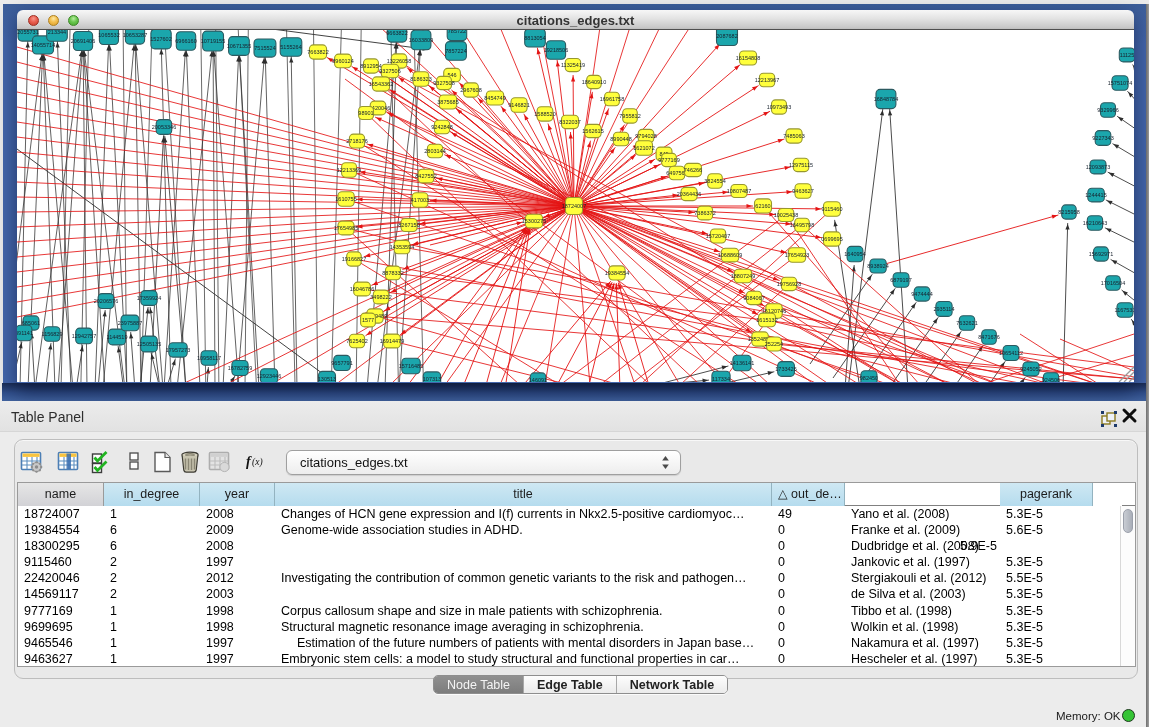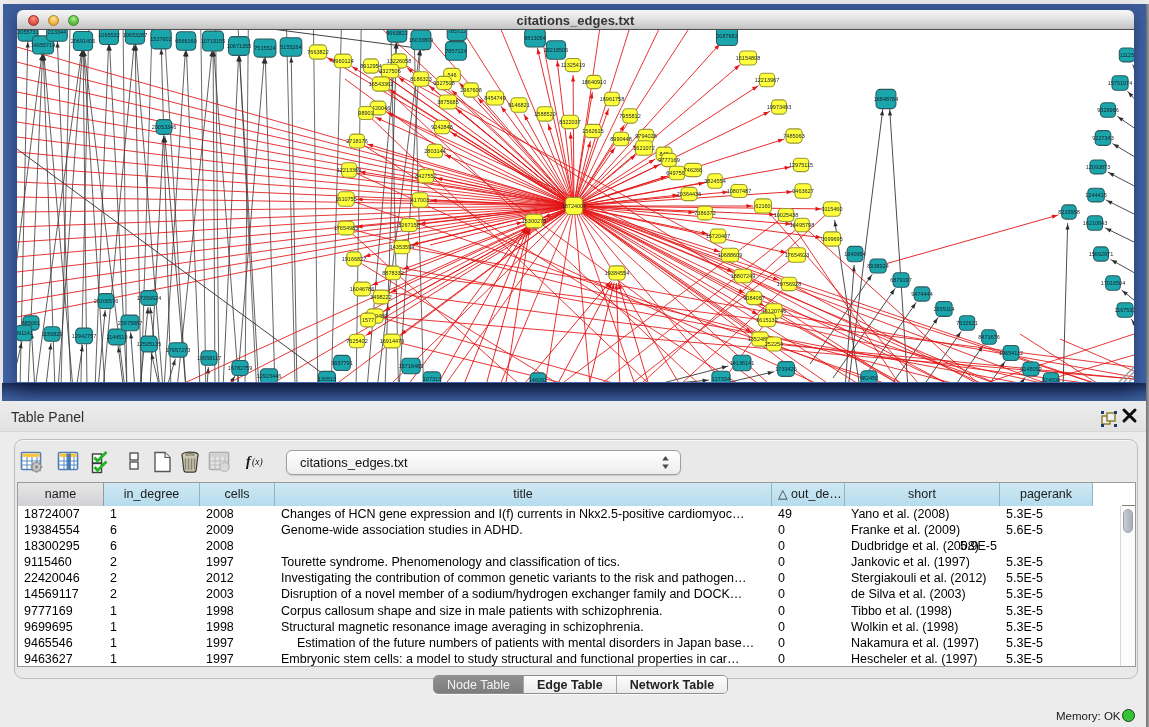--- a/index.html
+++ b/index.html
@@ -870,24 +870,23 @@
        <div class="txt">citations_edges.txt</div>
        <div class="step"><svg width="9" height="17">
          <polygon points="4.5,2 7.8,6.5 1.2,6.5" fill="#4a4a4a"></polygon>
          <polygon points="4.5,15 7.8,10.5 1.2,10.5" fill="#4a4a4a"></polygon>
        </svg></div>
     </div>
     <div id="tbl">
       <div id="thead">
           <div class="th gray" style="left:0px;width:86px">name</div>
           <div class="th" style="left:86px;width:96px">in_degree</div>
-          <div class="th" style="left:182px;width:75px">cells</div>
+          <div class="th" style="left:182px;width:75px">year</div>
           <div class="th" style="left:257px;width:497px">title</div>
           <div class="th" style="left:754px;width:73px;text-align:left;padding-left:6px">△ out_de…</div>
-          <div class="th" style="left:827px;width:155px">short</div>
           <div class="th" style="left:982px;width:93px">pagerank</div>
           <div class="th" style="left:1075px;width:29px;background:#fff;border-right:none"></div>
         </div>
       <div id="tbody">
           <div class="row">
             <div class="c" style="left:6px;width:80px">18724007</div>
             <div class="c" style="left:92px;width:90px">1</div>
             <div class="c" style="left:188px;width:69px">2008</div>
             <div class="c" style="left:263px;width:491px">Changes of HCN gene expression and I(f) currents in Nkx2.5-positive cardiomyoc…</div>
             <div class="c" style="left:760px;width:67px">49</div>
@@ -911,41 +910,39 @@
             <div class="c" style="left:188px;width:69px">2008</div>
             <div class="c" style="left:760px;width:67px">0</div>
             <div class="c" style="left:833px;width:149px">Dudbridge et al. (2008)</div>
             <div class="c" style="left:942px;width:87px">5.9E-5</div>
             <div class="c" style="left:1081px;width:23px"></div>
           </div>
           <div class="row">
             <div class="c" style="left:6px;width:80px">9115460</div>
             <div class="c" style="left:92px;width:90px">2</div>
             <div class="c" style="left:188px;width:69px">1997</div>
-            <div class="c" style="left:263px;width:491px">Tourette syndrome. Phenomenology and classification of tics.</div>
             <div class="c" style="left:760px;width:67px">0</div>
             <div class="c" style="left:833px;width:149px">Jankovic et al. (1997)</div>
             <div class="c" style="left:988px;width:87px">5.3E-5</div>
             <div class="c" style="left:1081px;width:23px"></div>
           </div>
           <div class="row">
             <div class="c" style="left:6px;width:80px">22420046</div>
             <div class="c" style="left:92px;width:90px">2</div>
             <div class="c" style="left:188px;width:69px">2012</div>
             <div class="c" style="left:263px;width:491px">Investigating the contribution of common genetic variants to the risk and pathogen…</div>
             <div class="c" style="left:760px;width:67px">0</div>
             <div class="c" style="left:833px;width:149px">Stergiakouli et al. (2012)</div>
             <div class="c" style="left:988px;width:87px">5.5E-5</div>
             <div class="c" style="left:1081px;width:23px"></div>
           </div>
           <div class="row">
             <div class="c" style="left:6px;width:80px">14569117</div>
             <div class="c" style="left:92px;width:90px">2</div>
             <div class="c" style="left:188px;width:69px">2003</div>
-            <div class="c" style="left:263px;width:491px">Disruption of a novel member of a sodium/hydrogen exchanger family and DOCK…</div>
             <div class="c" style="left:760px;width:67px">0</div>
             <div class="c" style="left:833px;width:149px">de Silva et al. (2003)</div>
             <div class="c" style="left:988px;width:87px">5.3E-5</div>
             <div class="c" style="left:1081px;width:23px"></div>
           </div>
           <div class="row">
             <div class="c" style="left:6px;width:80px">9777169</div>
             <div class="c" style="left:92px;width:90px">1</div>
             <div class="c" style="left:188px;width:69px">1998</div>
             <div class="c" style="left:263px;width:491px">Corpus callosum shape and size in male patients with schizophrenia.</div>

